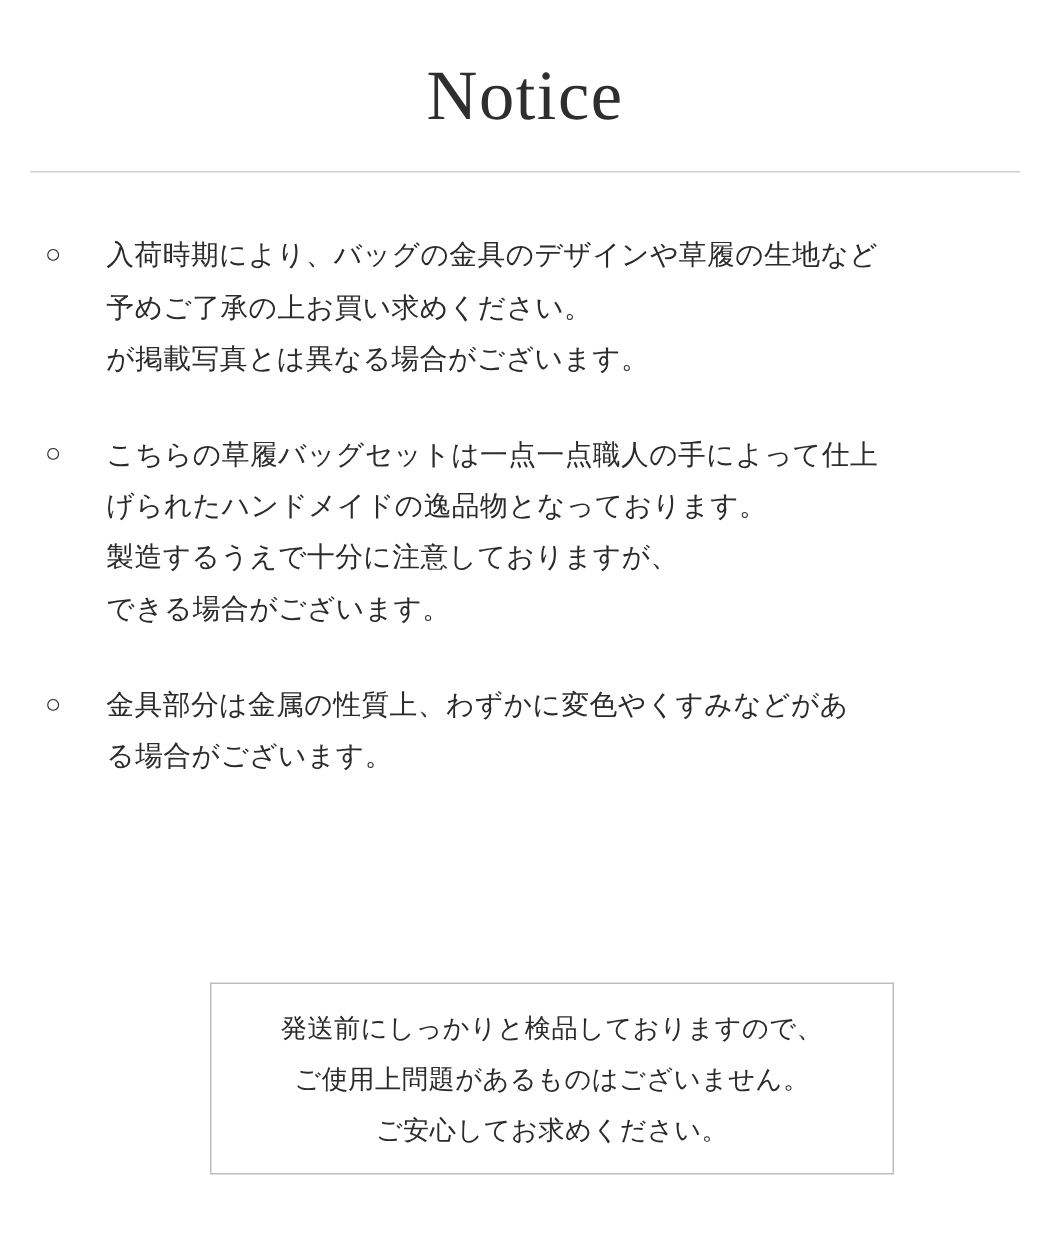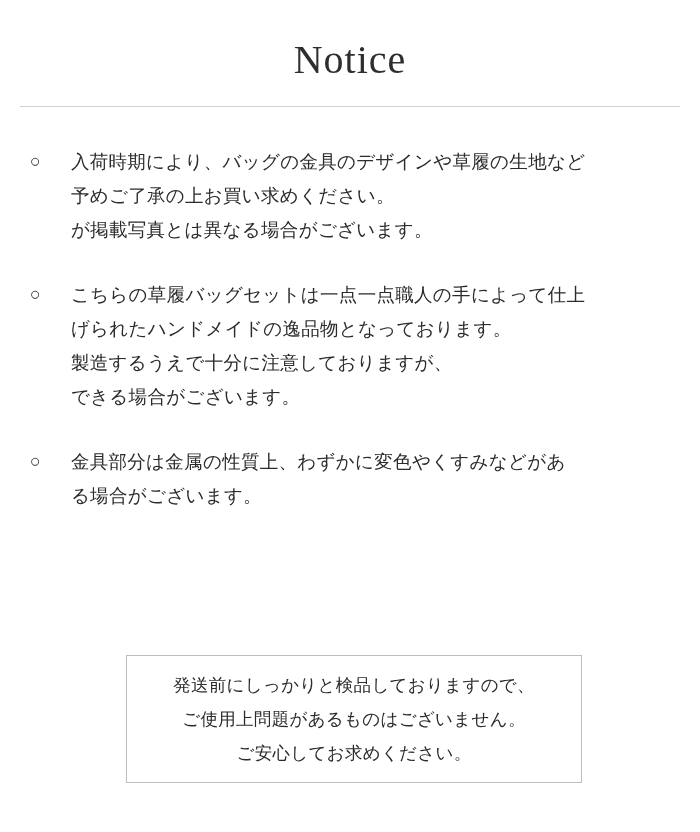--- a/index.html
+++ b/index.html
@@ -29,21 +29,21 @@
   }
   .header-sub {
     font-family: "Liberation Serif", serif;
     font-size: 17px;
     letter-spacing: 2px;
     color: #333333;
     line-height: 1.4;
   }
   .header-title {
     font-family: "Liberation Serif", serif;
-    font-size: 40px;
+    font-size: 47px;
     font-weight: 400;
     letter-spacing: 1px;
     color: #2e2e2e;
     line-height: 1.2;
     margin-top: 6px;
   }
   .header-rule {
     margin: 22px auto 0 auto;
     width: 660px;
     height: 1px;
@@ -76,21 +76,21 @@
     line-height: 1.85;
     letter-spacing: 0.3px;
     color: #2b2b2b;
     white-space: pre;
     margin-left: 24px;
   }
 
   
   .footer-box {
     position: absolute;
-    left: 126px;
+    left: 140px;
     top: 655px;
     width: 456px;
     height: 128px;
     border: 1px solid #bdbdbd;
     box-sizing: border-box;
     display: flex;
     flex-direction: column;
     justify-content: center;
     align-items: center;
   }

